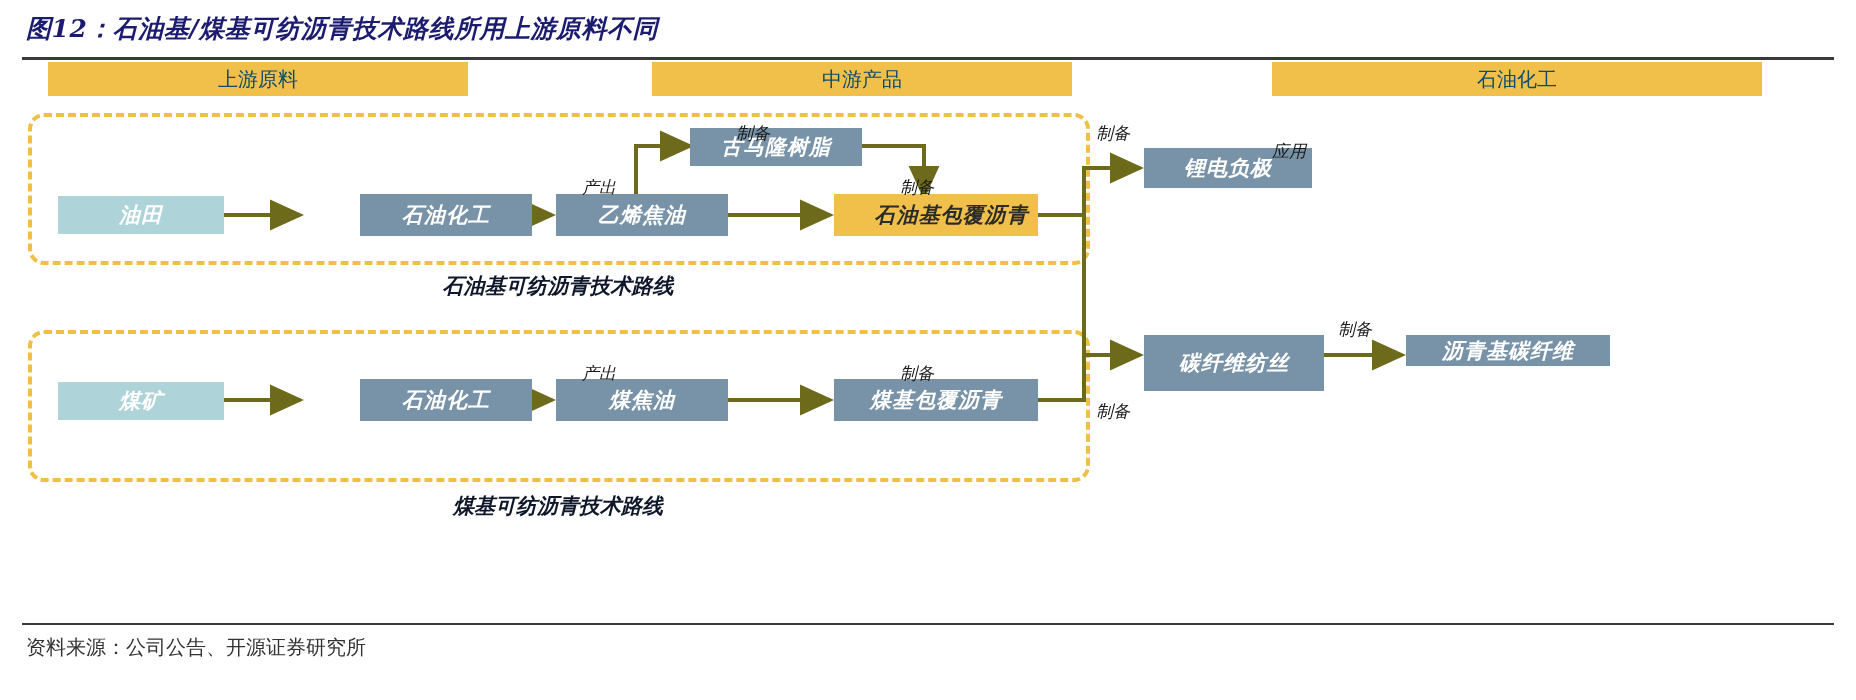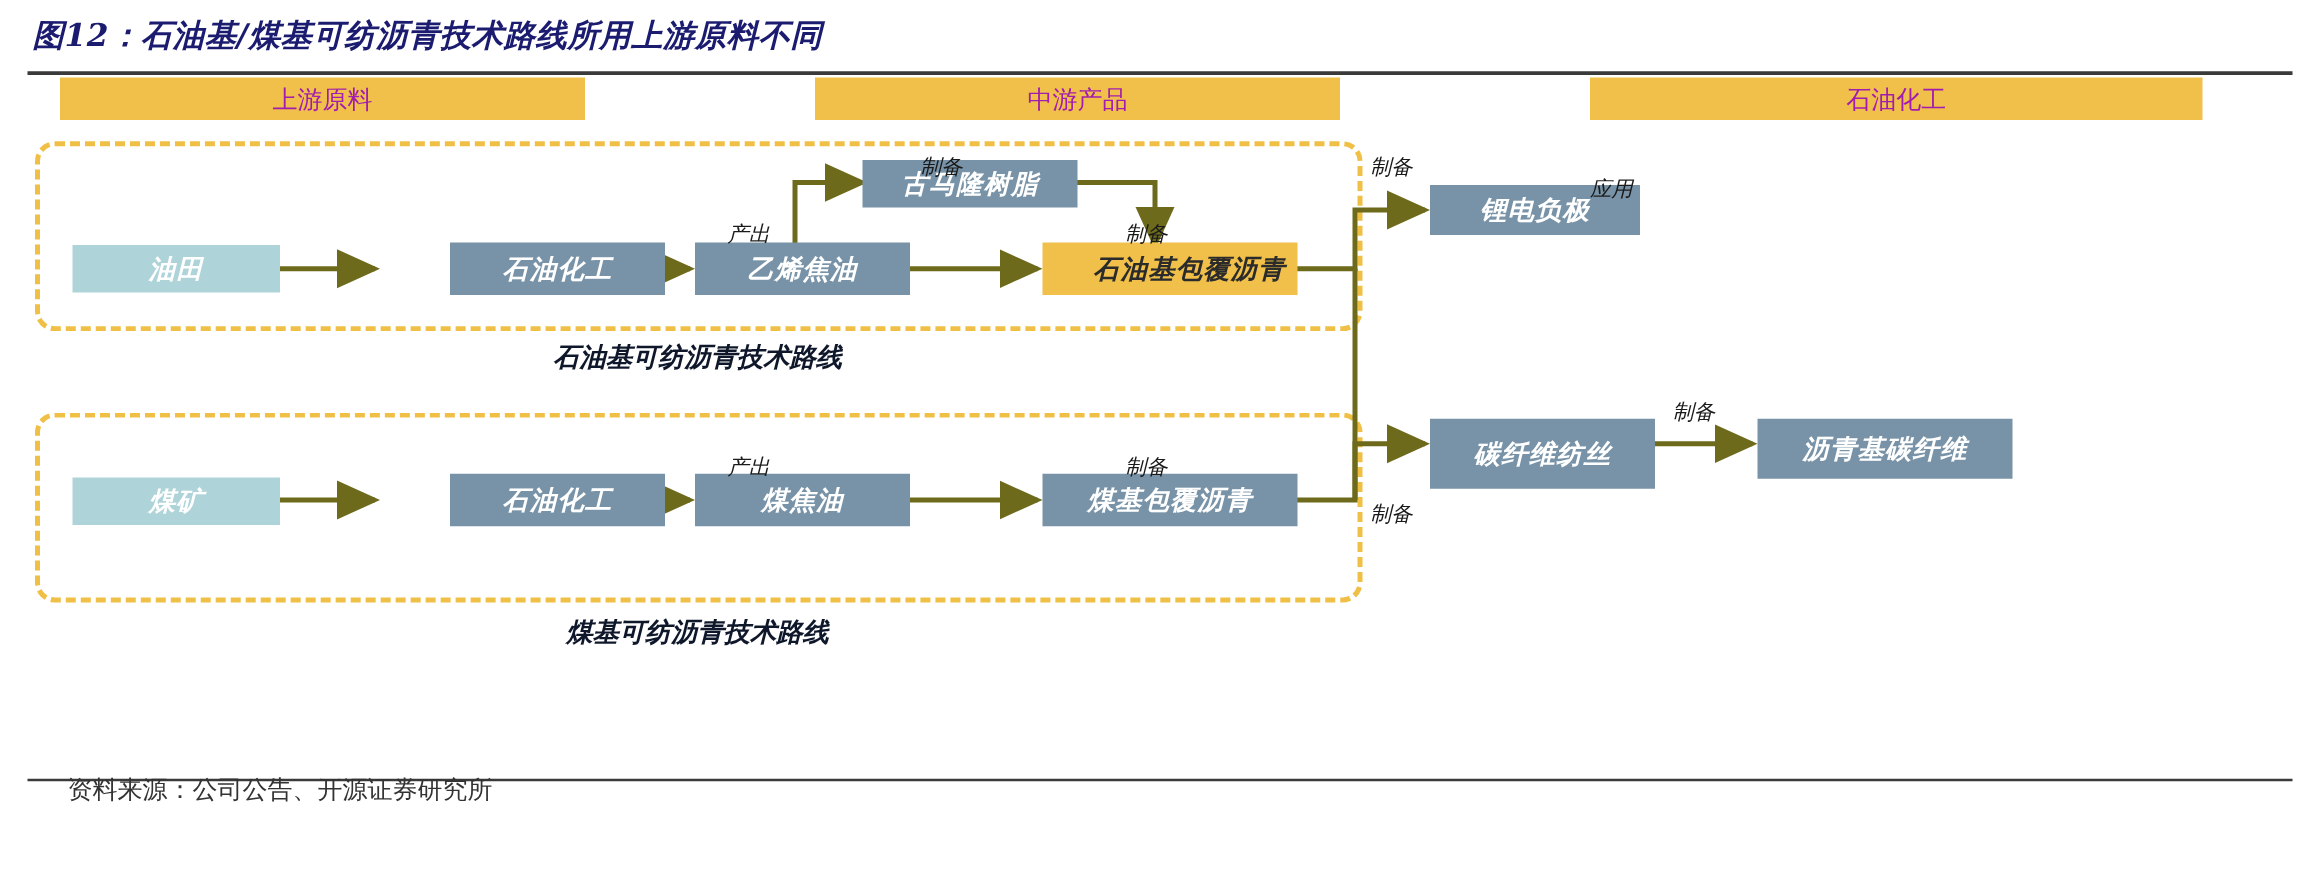--- a/index.html
+++ b/index.html
@@ -21,31 +21,31 @@
   }
   .rule-top{
     position:absolute;left:22px;top:57px;width:1812px;height:3px;
     background:#3a3a3a;
   }
   .rule-bottom{
     position:absolute;left:22px;top:623px;width:1812px;height:2px;
     background:#3a3a3a;
   }
   .src{
-    position:absolute;left:26px;top:618px;
+    position:absolute;left:26px;top:634px;
     font-family:Liberation Serif, serif;
-    font-size:20px;color:#333333;white-space:nowrap;margin-left:28px;
+    font-size:20px;color:#333333;white-space:nowrap;
   }
 
   
   .hdr{
     position:absolute;height:34px;background:#f0c04a;
     display:flex;align-items:center;justify-content:center;
     font-family:"DejaVu Sans","Liberation Sans",sans-serif;
-    font-size:20px;color:#a21caf;
+    font-size:20px;color:#0c4a6e;
   }
 
   
   .route-box{
     position:absolute;
     border:4px dashed #f0bf45;
     border-radius:16px;
     box-sizing:border-box;
     background:transparent;
   }
@@ -135,21 +135,21 @@
   <div class="node n-slate" style="left: 690px; top: 128px; width: 172px; height: 38px; background: rgb(120, 147, 167);">古马隆树脂</div>
   <div class="node n-amber" style="left: 834px; top: 194px; width: 204px; height: 42px; background: rgb(240, 192, 74);">石油基包覆沥青</div>
 
   <div class="node n-teal" style="left: 58px; top: 382px; width: 166px; height: 38px; background: rgb(174, 211, 216);">煤矿</div>
   <div class="node n-slate" style="left: 360px; top: 379px; width: 172px; height: 42px; background: rgb(120, 147, 167);">石油化工</div>
   <div class="node n-slate" style="left: 556px; top: 379px; width: 172px; height: 42px; background: rgb(120, 147, 167);">煤焦油</div>
   <div class="node n-slate" style="left: 834px; top: 379px; width: 204px; height: 42px; background: rgb(120, 147, 167); font-style: italic;">煤基包覆沥青</div>
 
   <div class="node n-slate" style="left: 1144px; top: 148px; width: 168px; height: 40px; background: rgb(120, 147, 167);">锂电负极</div>
   <div class="node n-slate" style="left: 1144px; top: 335px; width: 180px; height: 56px; background: rgb(120, 147, 167);">碳纤维纺丝</div>
-  <div class="node n-slate" style="left: 1406px; top: 335px; width: 204px; height: 48px; background: rgb(120, 147, 167);">沥青基碳纤维</div>
+  <div class="node n-slate" style="left: 1406px; top: 335px; width: 204px; height: 31px; background: rgb(120, 147, 167);">沥青基碳纤维</div>
 
   <div class="elabel" style="left:582px;top:176px;">产出</div>
   <div class="elabel" style="left:736px;top:122px;">制备</div>
   <div class="elabel" style="left:900px;top:176px;">制备</div>
   <div class="elabel" style="left:1096px;top:122px;">制备</div>
 
   <div class="elabel" style="left:582px;top:362px;">产出</div>
   <div class="elabel" style="left:900px;top:362px;">制备</div>
 
   <div class="elabel" style="left:1272px;top:140px;">应用</div>

